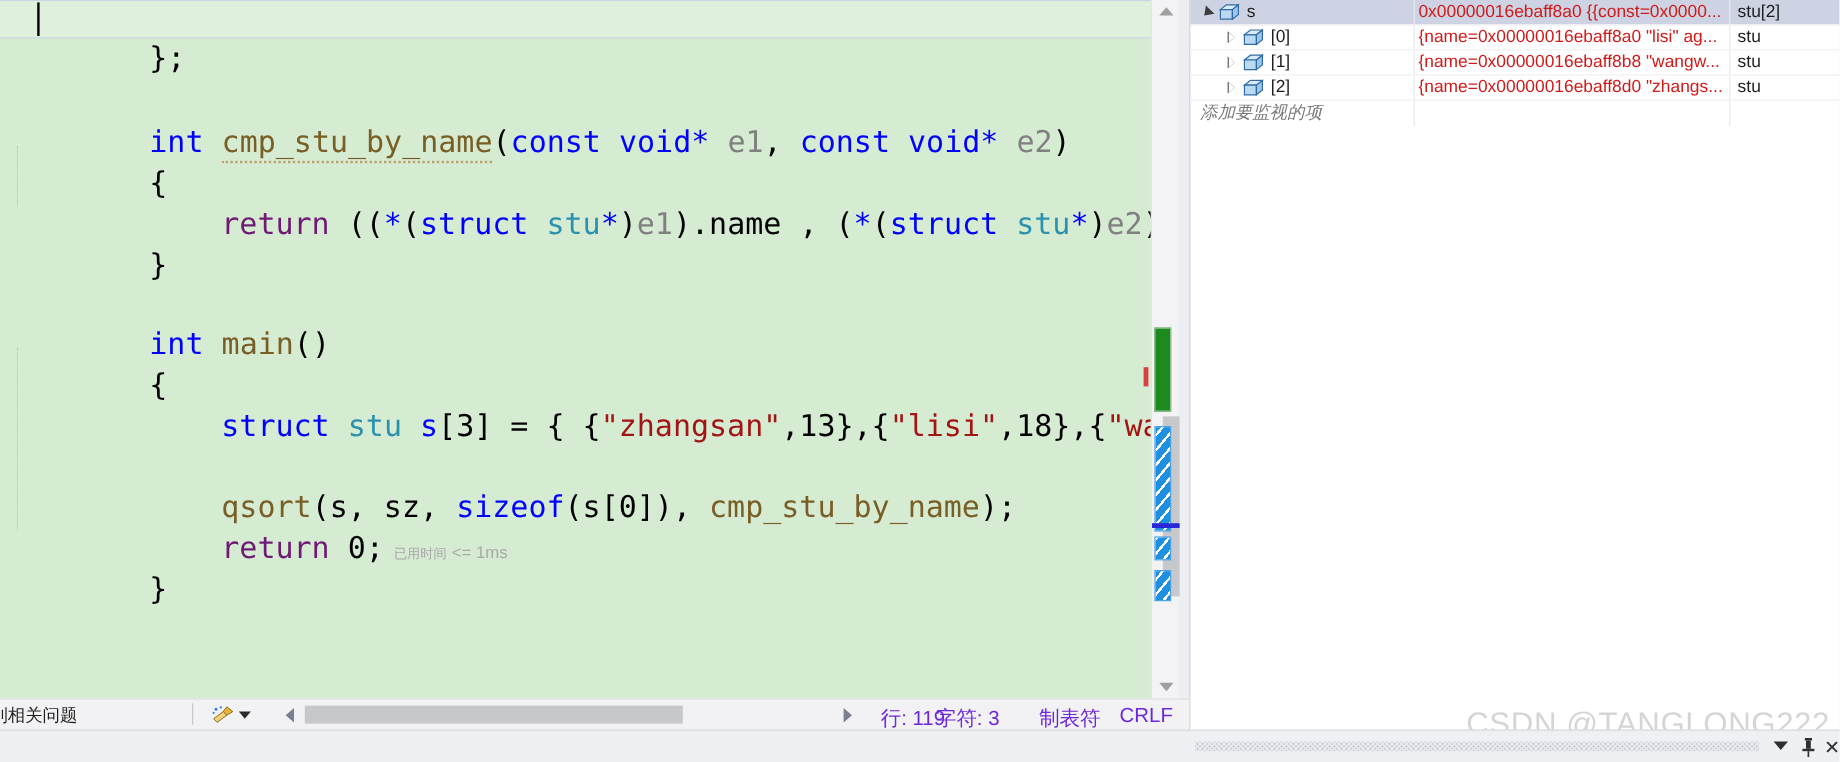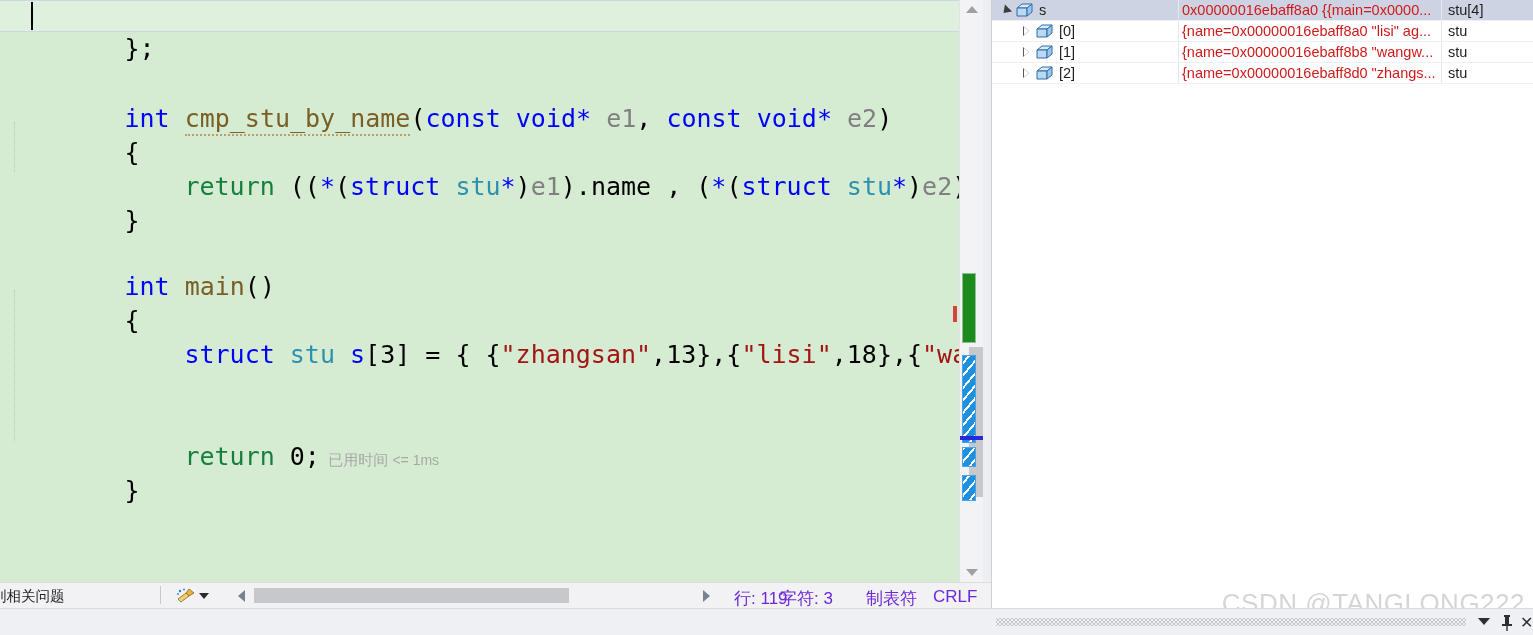--- a/index.html
+++ b/index.html
@@ -58,21 +58,21 @@
 
   .cline {
     position: absolute;
     left: 4px;
     height: 34px;
     white-space: pre;
   }
 
   
   .kw   { color: #0000ff; }            
-  .kwp  { color: #15803d; }            
+  .kwp  { color: #701a75; }            
   .fn   { color: #795e26; }            
   .typ  { color: #2b91af; }            
   .var  { color: #808080; }            
   .str  { color: #a31515; }            
   .pun  { color: #000000; }
   .num  { color: #000000; }
   .id   { color: #000000; }
 
   .squiggle {
     border-bottom: 2px dotted #b9a06a;
@@ -92,21 +92,21 @@
     width: 2px;
     background: #000000;
   }
 
   
   .inline-hint {
     color: #a8a8a8;
     font-family: "Liberation Sans", sans-serif;
     font-size: 15px;
   }
-  .inline-hint .hint-cn { font-size: 15px; }
+  .inline-hint .hint-cn { font-size: 11px; }
   .inline-hint .hint-en { font-size: 14px; }
 
   
   #vscroll {
     position: absolute;
     left: 959px; top: 0;
     width: 24px;
     height: 582px;
     background: #f3f3f5;
     border-left: 1px solid #e3e3e6;
@@ -552,20 +552,23 @@
       </div>
 
       
       <div class="cline" style="top:304px; left:64px;">
         <span class="kw">struct</span><span class="pun"> </span><span class="typ">stu</span><span class="pun"> </span><span class="kw">s</span><span class="pun">[</span><span class="num">3</span><span class="pun">] = { {</span><span class="str">"zhangsan"</span><span class="pun">,</span><span class="num">13</span><span class="pun">},{</span><span class="str">"lisi"</span><span class="pun">,</span><span class="num">18</span><span class="pun">},{</span><span class="str">"wangwu"</span>
       </div>
 
       
 
       
+      <div class="cline" style="top:372px; left:64px;">
+        <span class="fn">qsort</span><span class="pun">(s, sz, </span><span class="kw">sizeof</span><span class="pun">(s[0]), </span><span class="fn">cmp_stu_by_name</span><span class="pun">);</span>
+      </div>
 
       
       <div class="cline" style="top:406px; left:64px;">
         <span class="kwp">return</span><span class="num"> 0</span><span class="pun">;</span><span class="inline-hint">&nbsp;&nbsp;<span class="hint-cn">已用时间</span> <span class="hint-en">&lt;= 1ms</span></span>
       </div>
 
       
       <div class="cline" style="top:440px;">
         <span class="pun">}</span>
       </div>
@@ -601,22 +604,22 @@
         <span class="expander expanded"></span>
         <span class="struct-icon">
           <svg width="17" height="15" viewBox="0 0 17 15" xmlns="http://www.w3.org/2000/svg">
             <polygon points="1,5 6,1 16,1 11,5" fill="#dce9f7" stroke="#2e6ca8" stroke-width="1"></polygon>
             <polygon points="1,5 11,5 11,13 1,13" fill="#bcd9f2" stroke="#2e6ca8" stroke-width="1"></polygon>
             <polygon points="11,5 16,1 16,9 11,13" fill="#9dc7ea" stroke="#2e6ca8" stroke-width="1"></polygon>
           </svg>
         </span>
         <span class="wr-label">s</span>
       </div>
-      <div class="wr-value">0x00000016ebaff8a0 {{main=0x0000...</div>
-      <div class="wr-type">stu[4]</div>
+      <div class="wr-value">0x00000016ebaff8a0 {{const=0x0000...</div>
+      <div class="wr-type">stu[2]</div>
     </div>
 
     <div class="watch-row">
       <div class="col-line" style="left:186px;"></div>
       <div class="col-line" style="left:449px;"></div>
       <div class="wr-name" style="padding-left:20px;">
         <span class="expander collapsed"></span>
         <span class="struct-icon">
           <svg width="17" height="15" viewBox="0 0 17 15" xmlns="http://www.w3.org/2000/svg">
             <polygon points="1,5 6,1 16,1 11,5" fill="#dce9f7" stroke="#2e6ca8" stroke-width="1"></polygon>
@@ -659,20 +662,25 @@
             <polygon points="1,5 11,5 11,13 1,13" fill="#bcd9f2" stroke="#2e6ca8" stroke-width="1"></polygon>
             <polygon points="11,5 16,1 16,9 11,13" fill="#9dc7ea" stroke="#2e6ca8" stroke-width="1"></polygon>
           </svg>
         </span>
         <span class="wr-label">[2]</span>
       </div>
       <div class="wr-value">{name=0x00000016ebaff8d0 "zhangs...</div>
       <div class="wr-type">stu</div>
     </div>
 
+    <div id="watch-add-row">
+      <div class="col-line" style="left:186px;"></div>
+      <div class="col-line" style="left:449px;"></div>
+      <div id="watch-add-text">添加要监视的项</div>
+    </div>
 
   </div>
 
   <div id="status-bar">
 
     <div id="status-left-text">到相关问题</div>
     <div id="status-sep1"></div>
 
     <div id="broom-icon">
       <svg width="20" height="16" viewBox="0 0 20 16" xmlns="http://www.w3.org/2000/svg">

